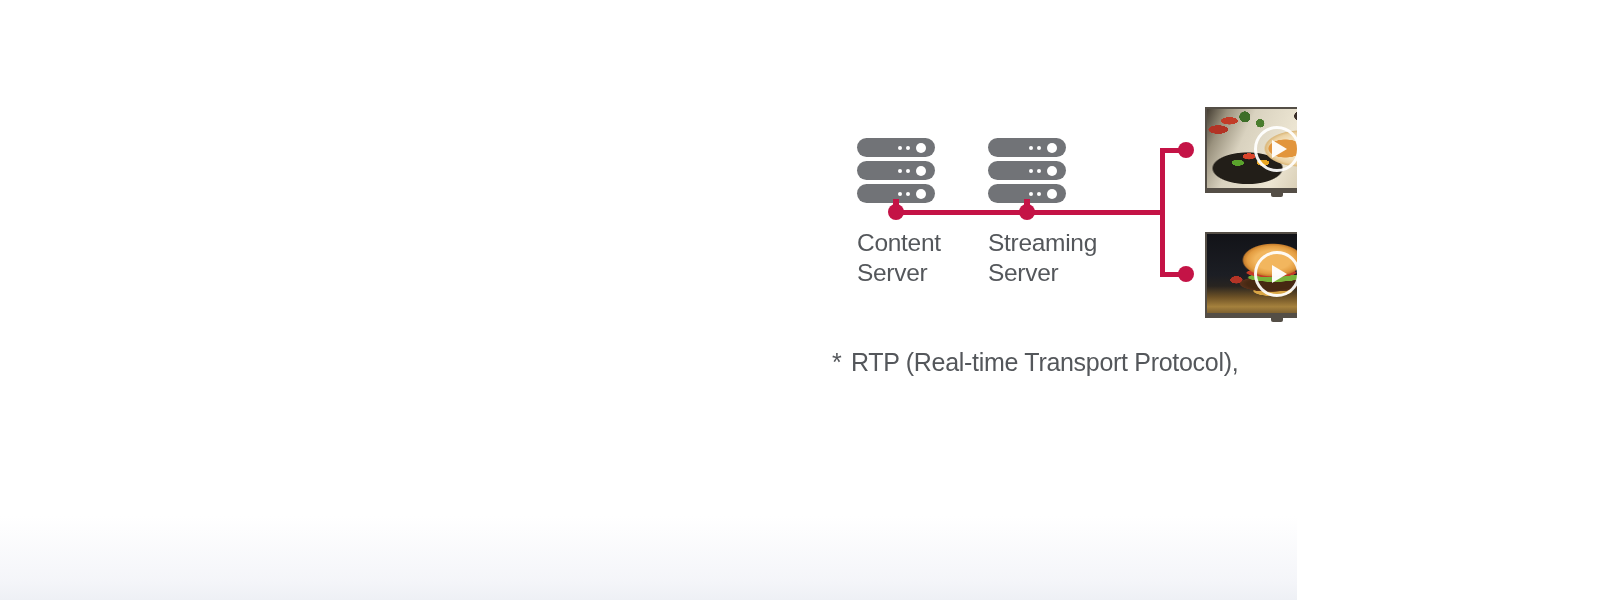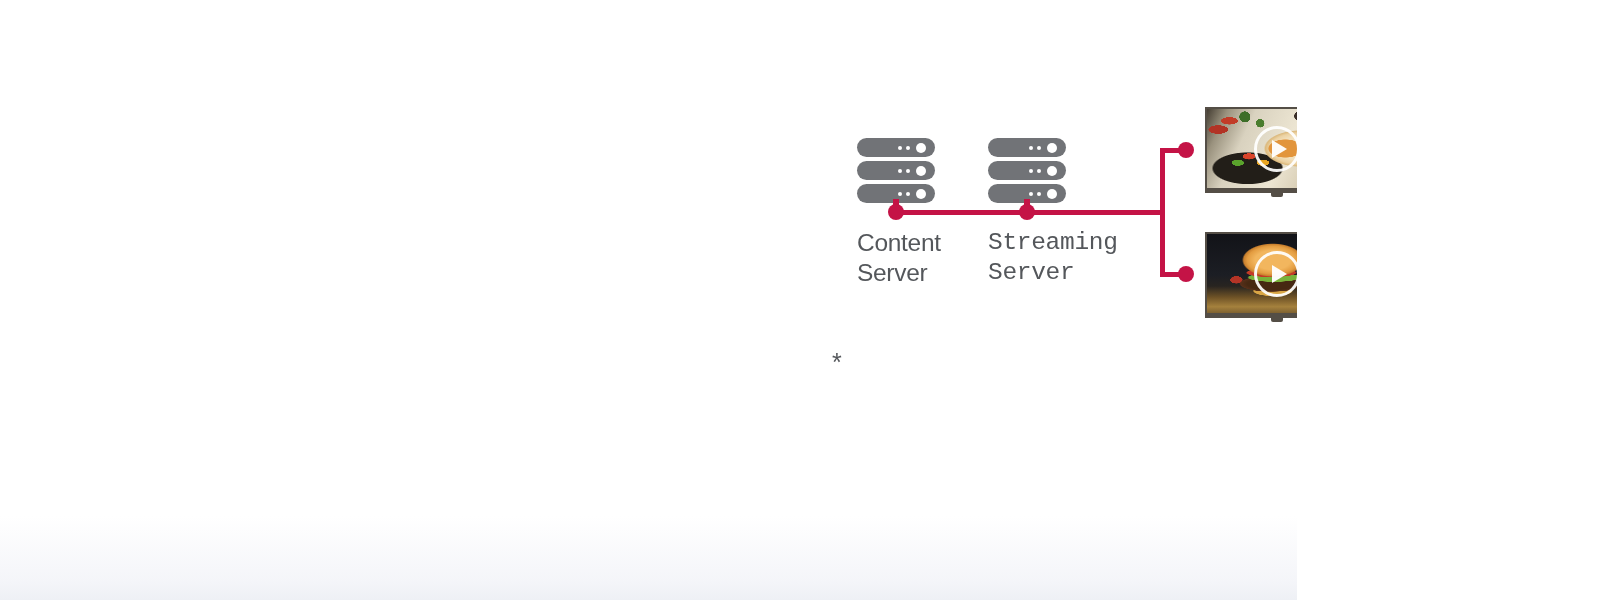--- a/index.html
+++ b/index.html
@@ -144,21 +144,21 @@
       <span class="dot-sm"></span>
       <span class="dot-sm"></span>
       <span class="dot-lg"></span>
     </div>
   </div>
 
   <div class="server-label" style="left:857px; top:228px;">
     <div>Content</div>
     <div>Server</div>
   </div>
-  <div class="server-label" style="left:988px; top:228px;font-family:Liberation Mono, monospace;">
+  <div class="server-label" style="left:988px; top:228px;">
     <div>Streaming</div>
     <div>Server</div>
   </div>
 
   <div class="line" style="left:893px; top:199px; width:6px; height:13px;"></div>
   <div class="line" style="left:1024px; top:199px; width:6px; height:13px;"></div>
   <div class="line" style="left:893px; top:210px; width:272px; height:5px;"></div>
   <div class="node" style="left:888px; top:204px;"></div>
   <div class="node" style="left:1019px; top:204px;"></div>
   <div class="line" style="left:1160px; top:148px; width:5px; height:129px;"></div>
@@ -177,16 +177,17 @@
   <div class="display screen-burger" style="left:1205px; top:232px;">
     <div class="play"></div>
   </div>
   <div class="display screen-sandwich" style="left:1350px; top:232px;">
     <div class="play"></div>
   </div>
 
   <div class="footnote" style="left:832px; top:346px;">
     <span class="marker">*</span>
     <div>
+      <div>RTP (Real-time Transport Protocol),</div>
     </div>
   </div>
 
 </div>
 
 </body></html>

